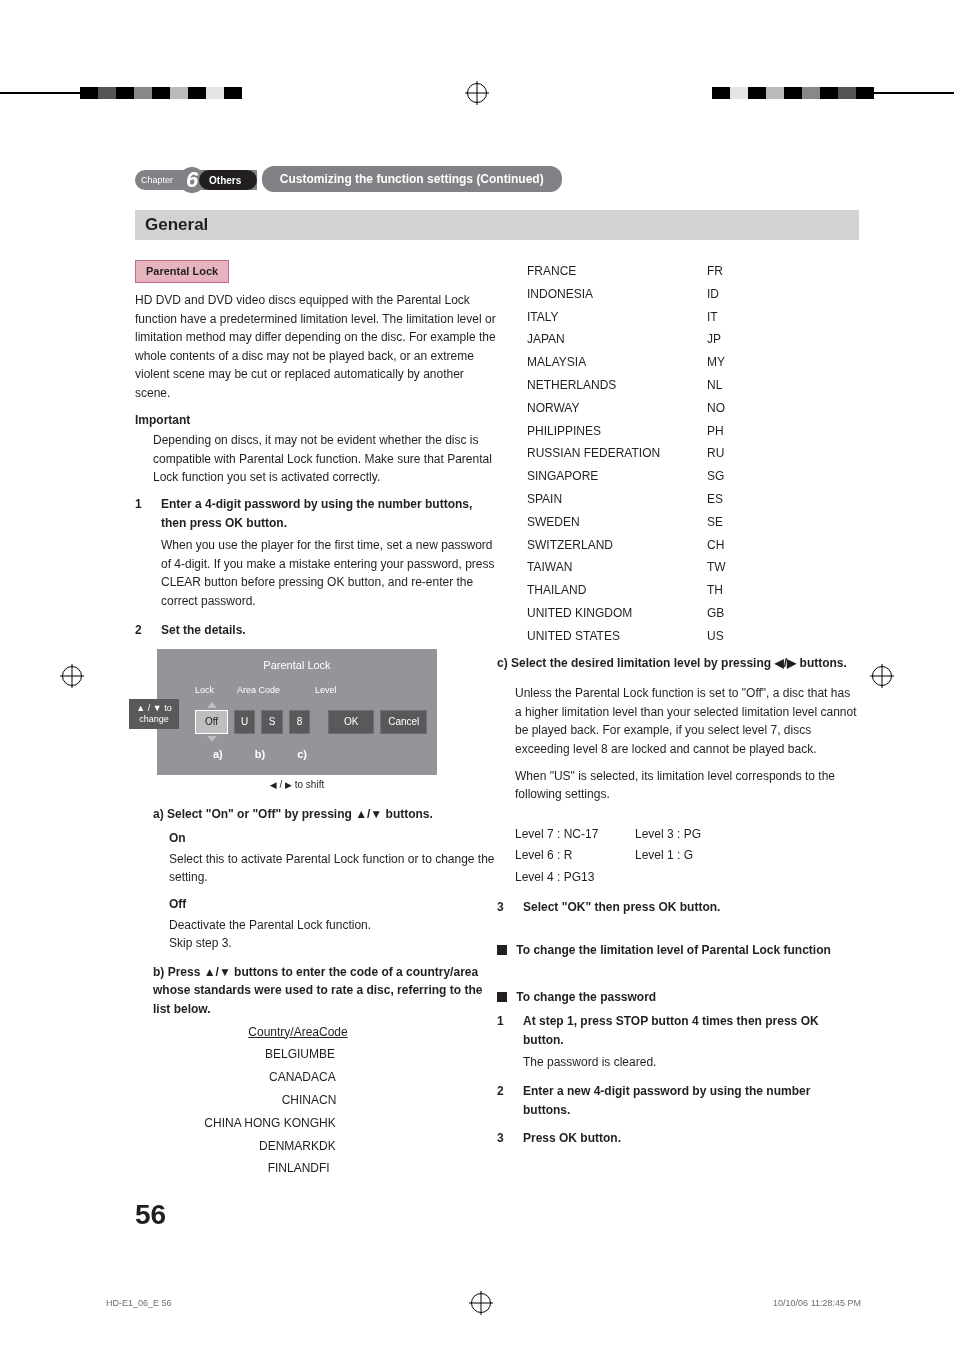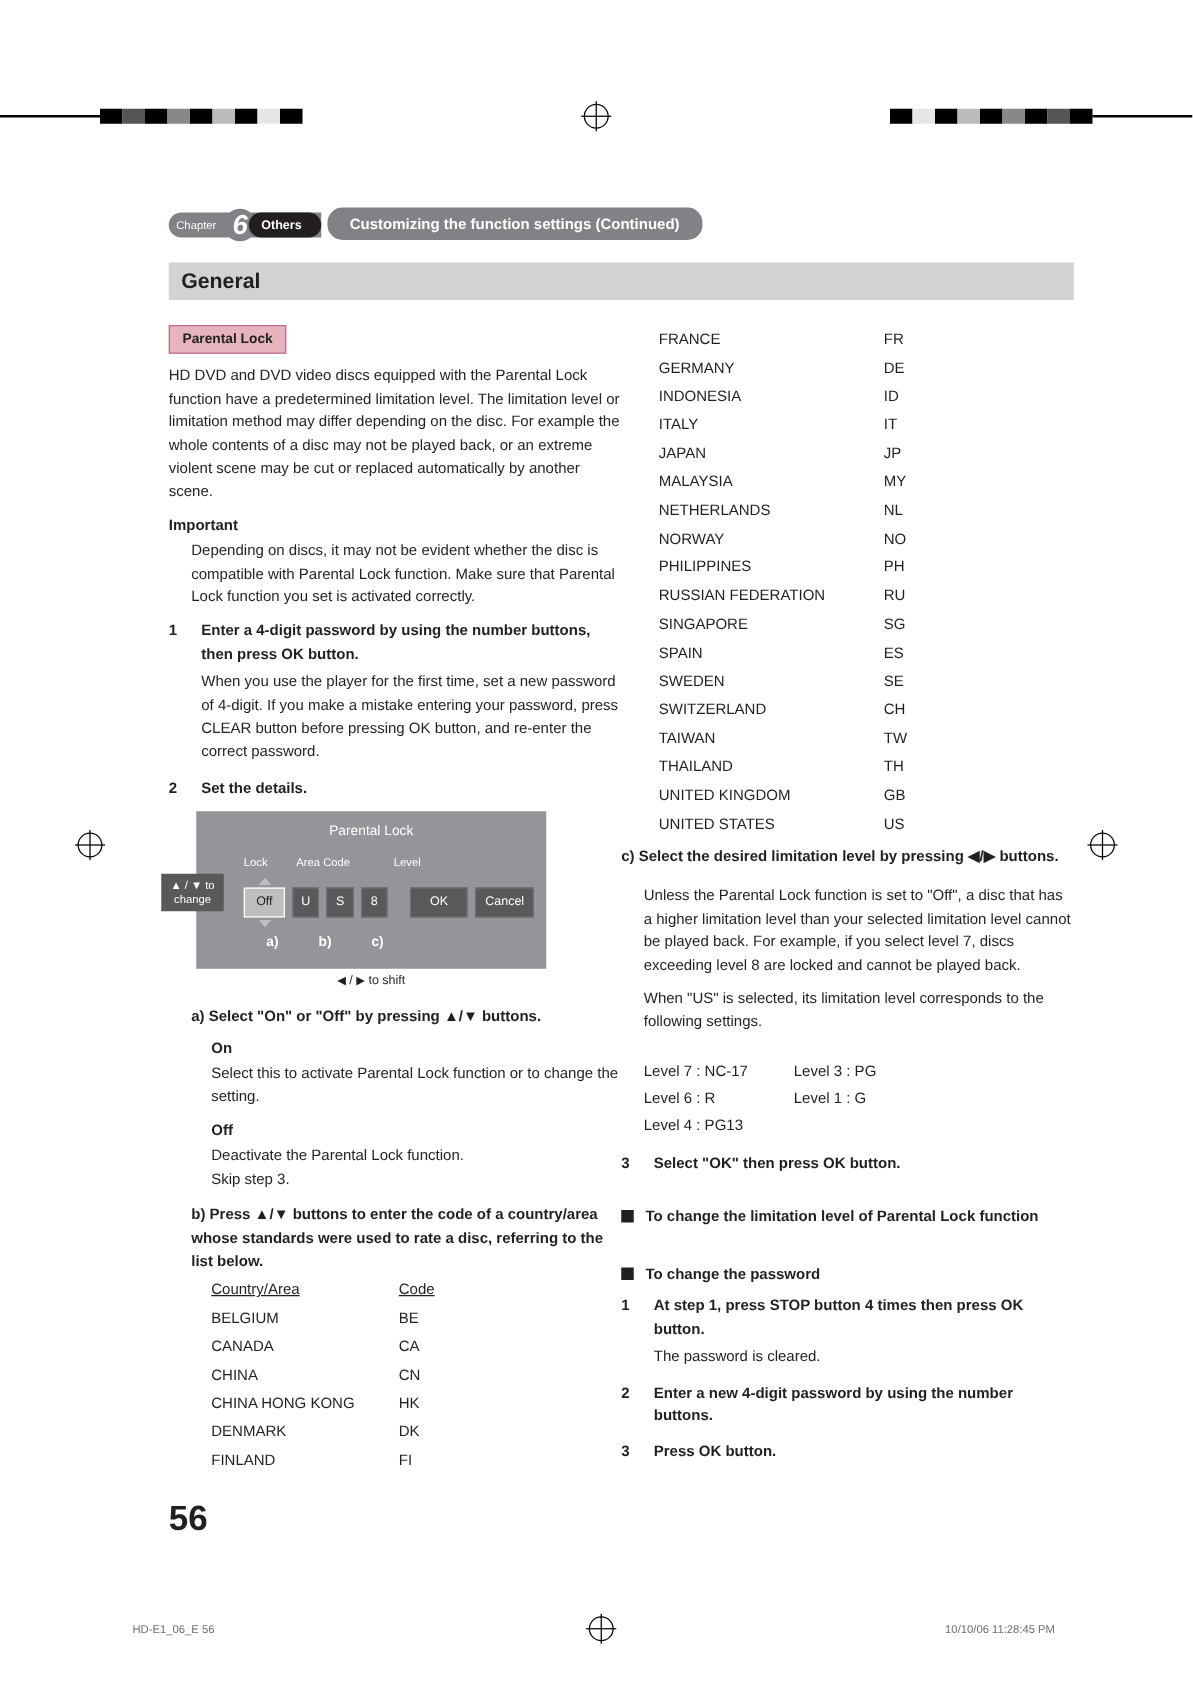--- a/index.html
+++ b/index.html
@@ -164,21 +164,21 @@
   .shift-note { text-align: center; font-size: 10px; margin-top: 2px; color: #231f20;}
   .shift-note .tri { font-size:9px; }
 
   .sub-letter { font-weight: bold; margin: 8px 0 2px 18px; font-size: 12px; }
 
   
   .country-tbl, .country-tbl2 {
     font-size: 12px; line-height: 1.9;
   }
   .country-tbl .row, .country-tbl2 .row { display: flex; }
-  .country-tbl .c1 { width: 150px; }
+  .country-tbl .c1 { width: 150px; text-align: right; }
   .country-tbl .c2 { width: 40px; }
   .country-tbl2 .c1 { width: 180px; }
   .country-tbl2 .c2 { width: 40px; }
   .country-tbl .header, .country-tbl2 .header { text-decoration: underline; }
 
   .level-tbl { margin-left:18px; font-size:12px; line-height:1.8;margin-top:20px;}
   .level-tbl .row { display:flex;}
   .level-tbl .c1 { width:120px;}
   .level-tbl .c2 { width:100px;}
 
@@ -187,21 +187,21 @@
   .page-num {
     position: absolute;
     left: 0; bottom: 0;
     font-size: 28px; font-weight: bold;
   }
 
   .footer-left, .footer-right {
     position: absolute; bottom: 4px; font-size: 9px; color: #6d6e71;
   }
   .footer-left { left: 106px; bottom: 43px;}
-  .footer-right { right: 110px; bottom: 43px;}
+  .footer-right { right: 93px; bottom: 43px;}
   .footer-cross { position:absolute; left:50%; bottom:38px; transform:translateX(-50%);}
 
 </style>
 </head>
 <body>
 
 <div class="reg-top">
   <div class="reg-side">
     <div class="reg-line" style="width:80px;"></div>
     <div class="reg-bar">
@@ -351,24 +351,20 @@
       </div>
     </div>
 
     <div class="col">
       <div class="country-tbl2" id="ctry-right" style="margin-left:30px;">
           <div class="row">
             <div class="c1">FRANCE</div>
             <div class="c2">FR</div>
           </div>
           <div class="row">
-            <div class="c1">GERMANY</div>
-            <div class="c2">DE</div>
-          </div>
-          <div class="row">
             <div class="c1">INDONESIA</div>
             <div class="c2">ID</div>
           </div>
           <div class="row">
             <div class="c1">ITALY</div>
             <div class="c2">IT</div>
           </div>
           <div class="row">
             <div class="c1">JAPAN</div>
             <div class="c2">JP</div>

